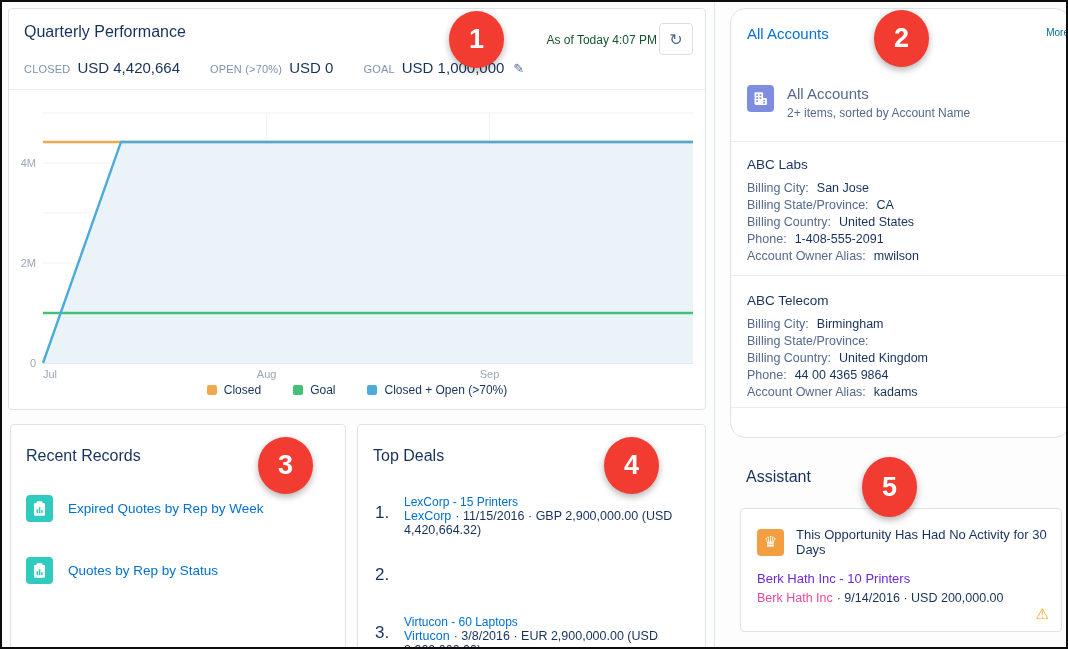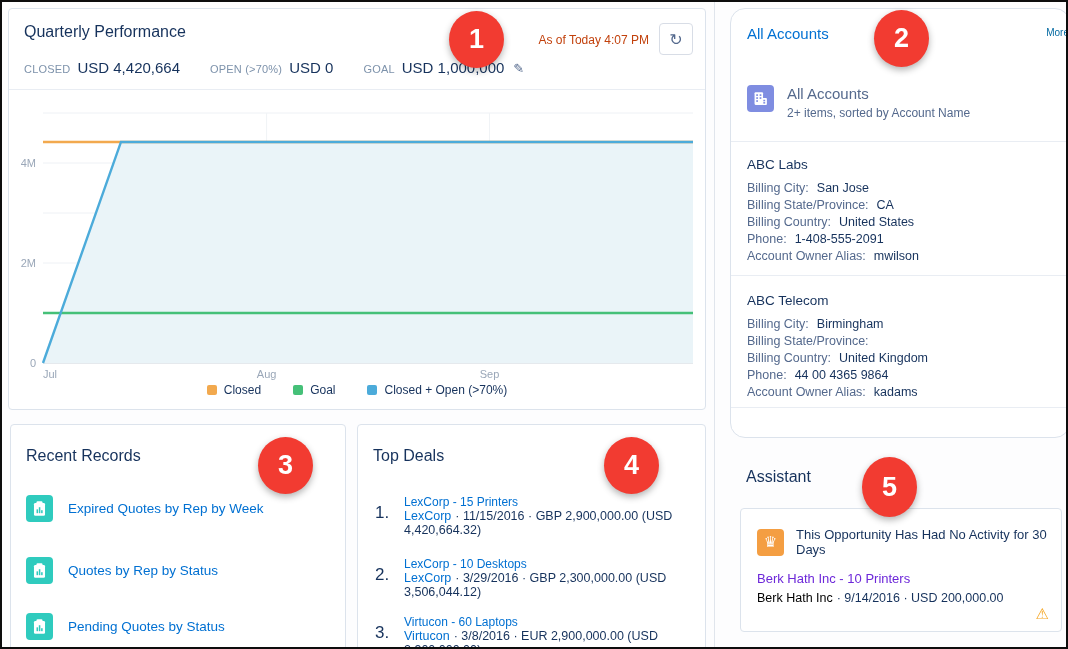--- a/index.html
+++ b/index.html
@@ -5,21 +5,21 @@
   * { box-sizing: border-box; margin: 0; padding: 0; }
   html,body { width:1068px; height:649px; overflow:hidden; }
   body { font-family:"Liberation Sans", sans-serif; background:#fdfdfe; position:relative; color:#16325c; }
   .frame { position:absolute; inset:0; border:2px solid #0d0d0d; z-index:90; pointer-events:none; }
   .vdivider { position:absolute; left:714px; top:2px; bottom:2px; width:1px; background:#e0e5ec; }
   .card { position:absolute; background:#fff; border:1px solid #dce3ec; border-radius:4px; }
 
   
   .qp-card { left:8px; top:8px; width:698px; height:402px; }
   .qp-title { position:absolute; left:15px; top:14px; font-size:16px; color:#16325c; }
-  .qp-asof { position:absolute; right:56px; top:24px; font-size:12px; color:#c2410c; }
+  .qp-asof { position:absolute; right:48px; top:24px; font-size:12px; color:#14532d; }
   .refresh-btn { position:absolute; right:12px; top:14px; width:34px; height:32px; border:1px solid #d8dde6; border-radius:4px; background:#fff; color:#54698d; font-size:16px; display:flex; align-items:center; justify-content:center; cursor:pointer; }
   .qp-stats { position:absolute; left:15px; top:50px; display:flex; gap:30px; align-items:baseline; }
   .stat { display:flex; gap:7px; align-items:baseline; }
   .stat-label { font-size:11px; color:#7d92ab; letter-spacing:.2px; }
   .stat-value { font-size:15px; color:#16325c; }
   .edit-pencil { font-size:13px; color:#54698d; margin-left:2px; cursor:pointer; }
   .qp-divider { position:absolute; left:0; right:0; top:80px; height:1px; background:#e9edf3; }
   .qp-chart { position:absolute; left:0; top:84px; }
   svg text { font-family:"Liberation Sans", sans-serif; }
   .chart-legend { position:absolute; left:0; top:374px; width:100%; display:flex; justify-content:center; gap:32px; font-size:12px; color:#16325c; }
@@ -56,21 +56,21 @@
   .acct-field { position:absolute; left:16px; font-size:12.5px; color:#54698d; }
   .acct-field b { font-weight:normal; color:#16325c; margin-left:8px; }
 
   
   .as-title { position:absolute; left:746px; top:468px; font-size:16px; color:#16325c; }
   .as-card { left:740px; top:508px; width:322px; height:124px; }
   .as-row { position:absolute; left:16px; top:18px; display:flex; gap:12px; align-items:center; }
   .as-notice { font-size:13px; color:#16325c; }
   .as-link { position:absolute; left:16px; top:62px; font-size:13px; color:#6d28d9; cursor:pointer; }
   .as-sub { position:absolute; left:16px; top:82px; font-size:12.5px; color:#16325c; }
-  .as-sub .acct-link { color:#000000; cursor:pointer; margin-right:4px; }
+  .as-sub .acct-link { color:#ec4899; cursor:pointer; margin-right:4px; }
   .as-warn { position:absolute; right:12px; bottom:8px; color:#f5a623; font-size:15px; }
 
   
   .badge { position:absolute; width:55px; height:57px; border-radius:50%; background:#f23b31; color:#fff; font-size:27px; font-weight:bold; display:flex; align-items:center; justify-content:center; box-shadow:0 3px 7px rgba(0,0,0,.3); z-index:50; }
   .b1 { left:449px; top:11px; } .b2 { left:874px; top:10px; }
   .b3 { left:258px; top:437px; } .b4 { left:604px; top:437px; }
   .b5 { left:862px; top:457px; height:60px; }
 </style>
 </head>
 <body>
@@ -152,48 +152,32 @@
       <svg width="17" height="17" viewBox="0 0 20 20">
           <rect x="6.5" y="1.5" width="7" height="4" rx="1.2" fill="#fff"></rect>
           <rect x="3.5" y="3.5" width="13" height="15" rx="1.5" fill="#fff"></rect>
           <rect x="6.5" y="11" width="1.8" height="4.5" fill="#2fcbbe"></rect>
           <rect x="9.2" y="8.5" width="1.8" height="7" fill="#2fcbbe"></rect>
           <rect x="11.9" y="12" width="1.8" height="3.5" fill="#2fcbbe"></rect>
         </svg>
     </span>
     <span class="link">Expired Quotes by Rep by Week</span>
   </div>
-  <div class="rr-item" style="top:188px">
-    <span class="sq-icon icon-teal">
-      <svg width="17" height="17" viewBox="0 0 20 20">
-          <rect x="6.5" y="1.5" width="7" height="4" rx="1.2" fill="#fff"></rect>
-          <rect x="3.5" y="3.5" width="13" height="15" rx="1.5" fill="#fff"></rect>
-          <rect x="6.5" y="11" width="1.8" height="4.5" fill="#2fcbbe"></rect>
-          <rect x="9.2" y="8.5" width="1.8" height="7" fill="#2fcbbe"></rect>
-          <rect x="11.9" y="12" width="1.8" height="3.5" fill="#2fcbbe"></rect>
-        </svg>
-    </span>
-    <span class="link">Pending Quotes by Status</span>
-  </div>
 </div>
 
 <div class="card td-card">
   <div class="panel-title">Top Deals</div>
 
   <div class="deal-num" style="top:78px">1.</div>
   <div class="deal-body" style="top:70px">
     <div class="deal-title">LexCorp - 15 Printers</div>
     <div class="deal-sub"><span class="acct-link">LexCorp</span><span>· 11/15/2016 · GBP 2,900,000.00 (USD 4,420,664.32)</span></div>
   </div>
 
   <div class="deal-num" style="top:140px">2.</div>
-  <div class="deal-body" style="top:132px">
-    <div class="deal-title">LexCorp - 10 Desktops</div>
-    <div class="deal-sub"><span class="acct-link">LexCorp</span><span>· 3/29/2016 · GBP 2,300,000.00 (USD 3,506,044.12)</span></div>
-  </div>
 
   <div class="deal-num" style="top:198px">3.</div>
   <div class="deal-body" style="top:190px">
     <div class="deal-title">Virtucon - 60 Laptops</div>
     <div class="deal-sub"><span class="acct-link">Virtucon</span><span>· 3/8/2016 · EUR 2,900,000.00 (USD 2,900,000.00)</span></div>
   </div>
 </div>
 
 <div class="vdivider"></div>
 

